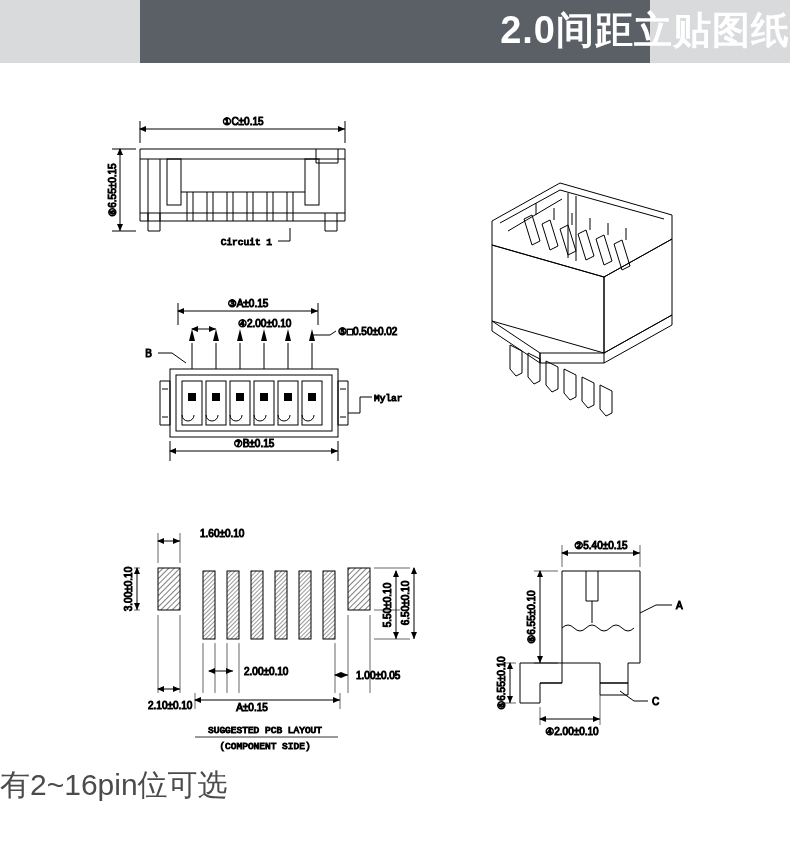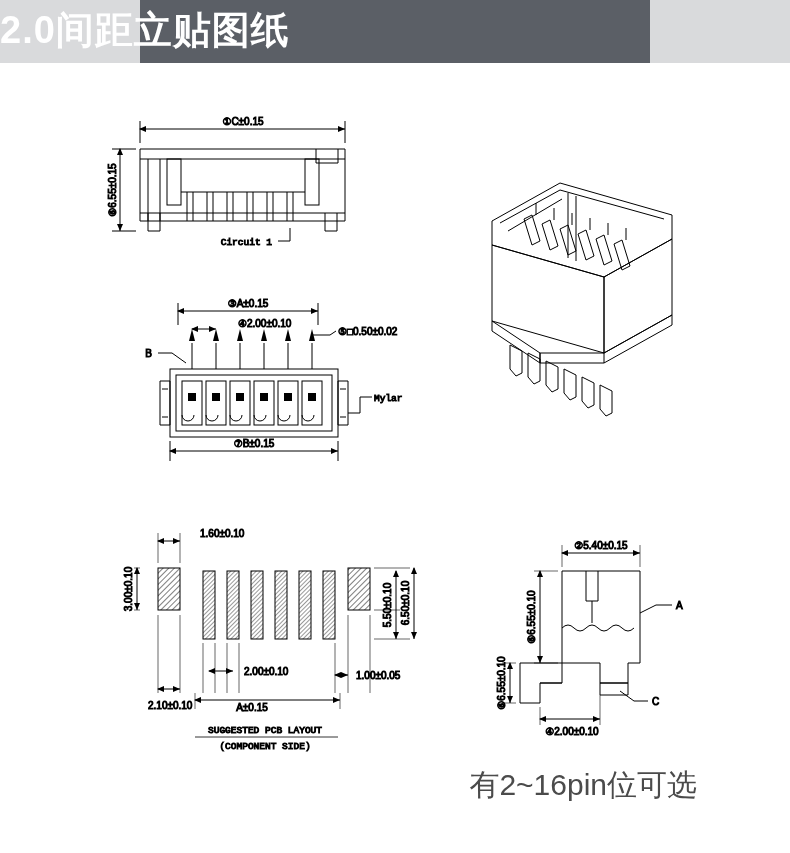--- a/index.html
+++ b/index.html
@@ -26,39 +26,39 @@
     top: 0; height: 63px; width: 140px;
     background: #d9dadc;
   }
   #header-banner .side.left { left: 0; }
   #header-banner .side.right { right: 0; }
   #header-title {
     position: absolute;
     left: 0; top: 0;
     width: 790px; height: 63px;
     line-height: 60px;
-    text-align: left;
+    text-align: right;
     color: #ffffff;
     font-size: 38px;
     font-weight: bold;
     letter-spacing: 1px;
   }
   
   #drawing {
     position: absolute;
     left: 0; top: 63px;
     width: 790px; height: 728px;
   }
   #drawing svg { display: block; }
   
   #footer-caption {
     position: absolute;
     left: 0; top: 765px;
     width: 697px;
-    text-align: right;
+    text-align: left;
     font-size: 30px;
     color: #4b4b4b;
   }
   .lbl {
     font-family: "Liberation Sans", sans-serif;
     font-size: 10px;
     fill: #000000;
   }
   .lbl-mono {
     font-family: "Liberation Mono", monospace;

